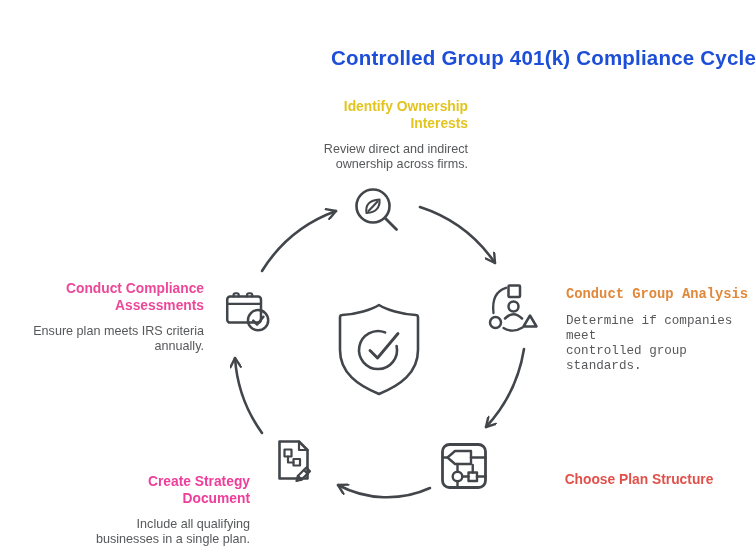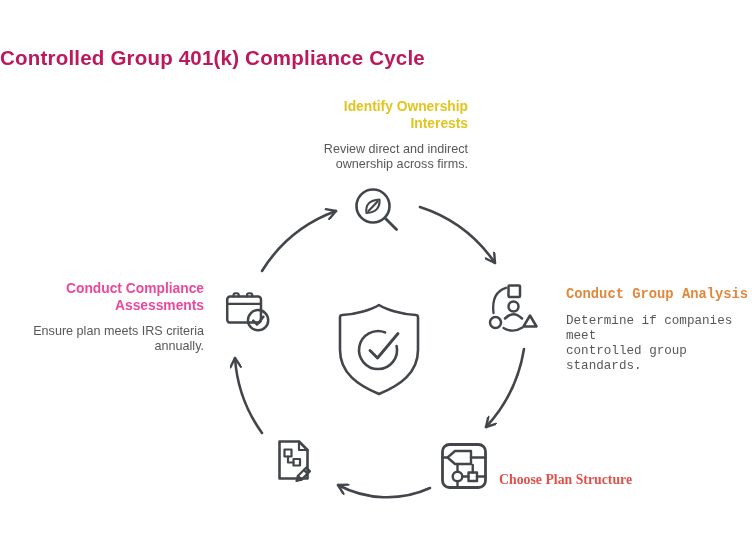--- a/index.html
+++ b/index.html
@@ -1,30 +1,30 @@
 <!DOCTYPE html>
 <html><head>
 <meta charset="utf-8">
 <style>
   html,body { margin:0; padding:0; background:#fff; }
   .canvas {
     position:relative; width:756px; height:550px; background:#fff;
     font-family:"Liberation Sans", sans-serif; overflow:hidden;
   }
   .title {
-    position:absolute; top:46px; left:0; width:756px; text-align:left;
-    font-size:20.5px; font-weight:bold; color:#be185d; letter-spacing:.2px;
+    position:absolute; top:46px; left:0; width:756px; text-align:right;
+    font-size:20.5px; font-weight:bold; color:#1d4ed8; letter-spacing:.2px;
   }
   .stage-text { position:absolute; }
   .stage-heading { font-size:13.8px; font-weight:bold; line-height:16.5px; white-space:pre-line; }
   .stage-body { font-size:12.6px; line-height:15px; color:#57585A; white-space:pre-line; margin-top:10px; }
 
   .pos-top          { left:288px; top:99px;  width:180px; text-align:right; }
   .pos-right        { left:566px; top:287px; width:188px; text-align:left;font-family:Liberation Mono, monospace; }
-  .pos-bottom-right { left:499px; top:472px; width:198px; text-align:left;font-family:Liberation Serif, serif; }
+  .pos-bottom-right { left:540px; top:472px; width:198px; text-align:center; }
   .pos-bottom-left  { left:58px;  top:474px; width:192px; text-align:right; }
   .pos-left         { left:12px;  top:281px; width:192px; text-align:right; }
 
   .icon { position:absolute; }
   #icon-top          { left:349px; top:183px; }
   #icon-right        { left:485px; top:280px; }
   #icon-bottom-right { left:436px; top:438px; }
   #icon-bottom-left  { left:266px; top:434px; }
   #icon-left         { left:220px; top:285px; }
   #icon-center       { left:334px; top:301px; }
@@ -49,20 +49,26 @@
   <div class="stage-text pos-right">
     <div class="stage-heading" style="color: rgb(224, 136, 60);">Conduct Group Analysis</div>
     <div class="stage-body">Determine if companies meet
 controlled group standards.</div>
   </div>
 
   <div class="stage-text pos-bottom-right">
     <div class="stage-heading" style="color: rgb(226, 80, 74);">Choose Plan Structure</div>
   </div>
 
+  <div class="stage-text pos-bottom-left">
+    <div class="stage-heading" style="color: rgb(238, 61, 155);">Create Strategy
+Document</div>
+    <div class="stage-body">Include all qualifying
+businesses in a single plan.</div>
+  </div>
 
   <div class="stage-text pos-left">
     <div class="stage-heading" style="color: #ec4899;">Conduct Compliance
 Assessments</div>
     <div class="stage-body">Ensure plan meets IRS criteria
 annually.</div>
   </div>
 
   <svg id="arrows" width="756" height="550" viewBox="0 0 756 550">
     <defs>

